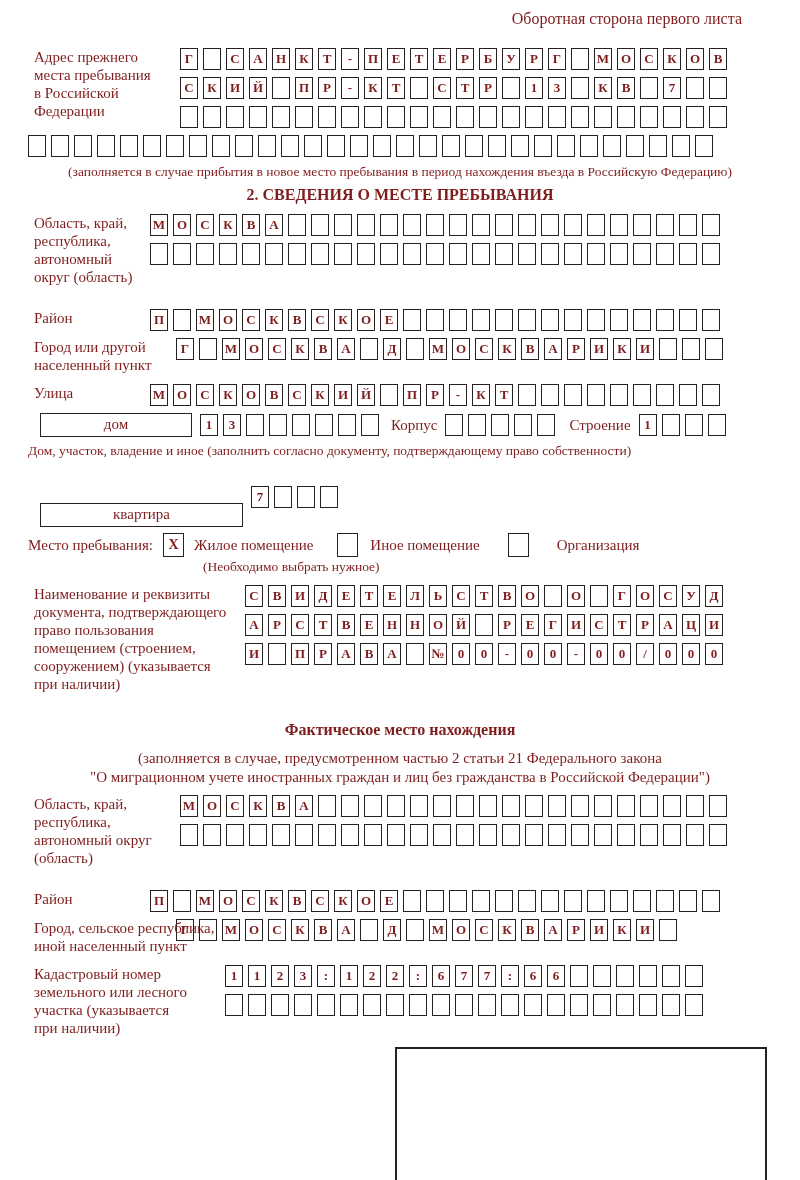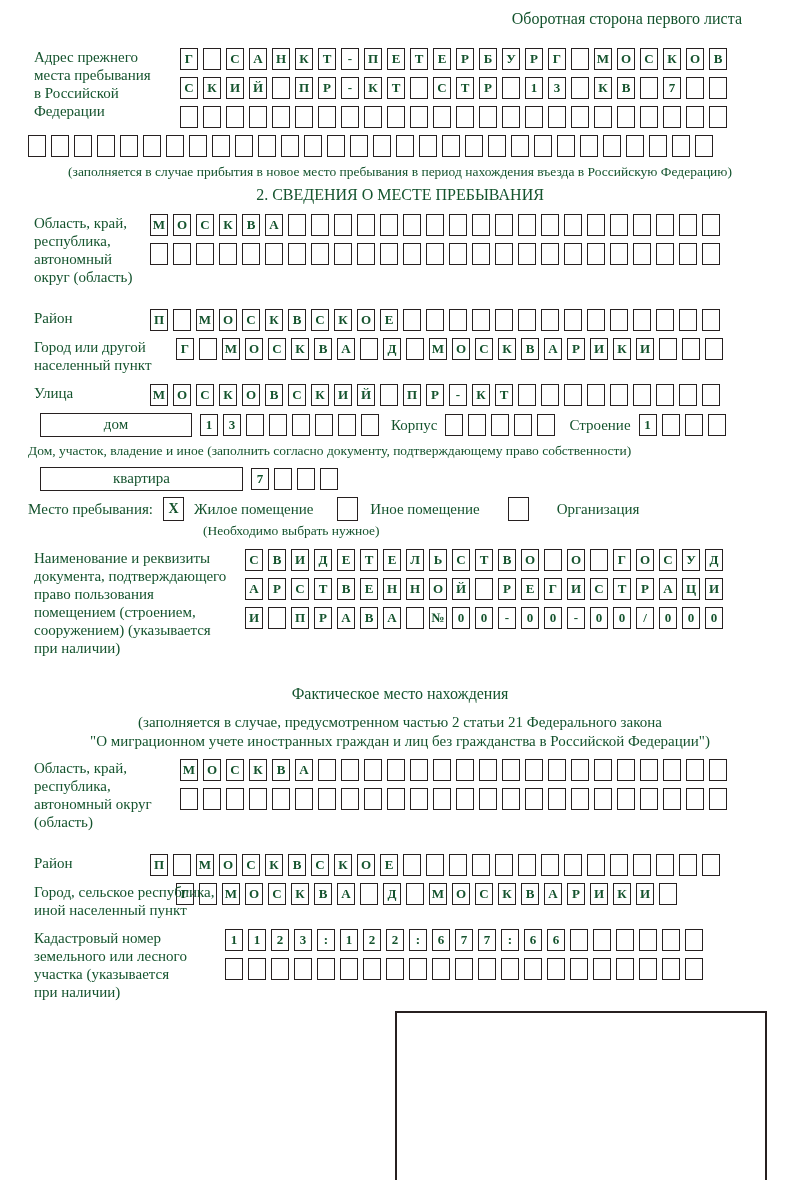--- a/index.html
+++ b/index.html
@@ -2,21 +2,21 @@
 <html><head>
 <meta charset="utf-8">
 <style>
   html,body{margin:0;padding:0;background:#ffffff;}
   .page{
     position:relative;
     width:800px;height:1180px;overflow:hidden;
     box-sizing:border-box;
     padding:10px 28px 0 28px;
     background:#ffffff;
-    color:#14532d;
+    color:#7f1d1d;
     font-family:"Liberation Serif","DejaVu Serif",serif;
   }
   .hdr{text-align:right;padding-right:30px;font-size:16px;margin-bottom:20px;}
   .block{position:relative;}
   .lbl{position:absolute;left:6px;top:0;font-size:15px;line-height:18px;white-space:pre-line;}
   .row{display:flex;gap:5px;margin-bottom:7px;}
   .cellrow{display:flex;gap:5px;}
   .cell{
     flex:0 0 auto;width:16px;height:20px;
     border:1.6px solid #272020;
@@ -24,32 +24,32 @@
     font-weight:bold;
   }
   .ml180{margin-left:152px;}
   .ml176{margin-left:148px;}
   .ml150{margin-left:122px;}
   .ml245{margin-left:217px;}
   .ml225{margin-left:197px;}
   .ml0{margin-left:0;}
   .note{font-size:13.5px;text-align:center;margin:2px 0 6px 0;white-space:pre-line;}
   .note-left{font-size:13.5px;text-align:left;margin:0 0 8px 0;}
-  .sect-title{font-size:16px;font-weight:normal;text-align:center;margin:6px 0 10px 0;}
+  .sect-title{font-size:16px;font-weight:bold;text-align:center;margin:6px 0 10px 0;}
   .minh95{min-height:95px;}
   .minh46{min-height:46px;}
   .minh120{min-height:122px;}
   .minh82{min-height:82px;}
   .houserow{display:flex;align-items:center;margin-bottom:6px;padding-left:12px;}
   .wbox{
     box-sizing:border-box;height:24px;border:1.8px solid #272020;
     text-align:center;font-size:15px;line-height:21px;flex:0 0 auto;
   }
   .dombox{width:152px;margin-right:8px;}
-  .kvbox{width:203px;margin-right:8px;}
+  .kvbox{width:203px;margin-right:8px;margin-top:36px;}
   .ilbl{font-size:15px;line-height:24px;flex:0 0 auto;}
   .stayrow{display:flex;align-items:center;font-size:15px;margin:4px 0 2px 0;}
   .cbox{
     flex:0 0 auto;box-sizing:border-box;width:21px;height:24px;
     border:1.7px solid #272020;text-align:center;
     font-size:14px;line-height:21px;font-weight:bold;
   }
   .staynote{font-size:13.5px;margin:2px 0 10px 175px;}
   .fact-note{font-size:15px;text-align:center;line-height:19px;margin-bottom:8px;white-space:pre-line;}
   .stampwrap{margin-left:367px;width:372px;}

